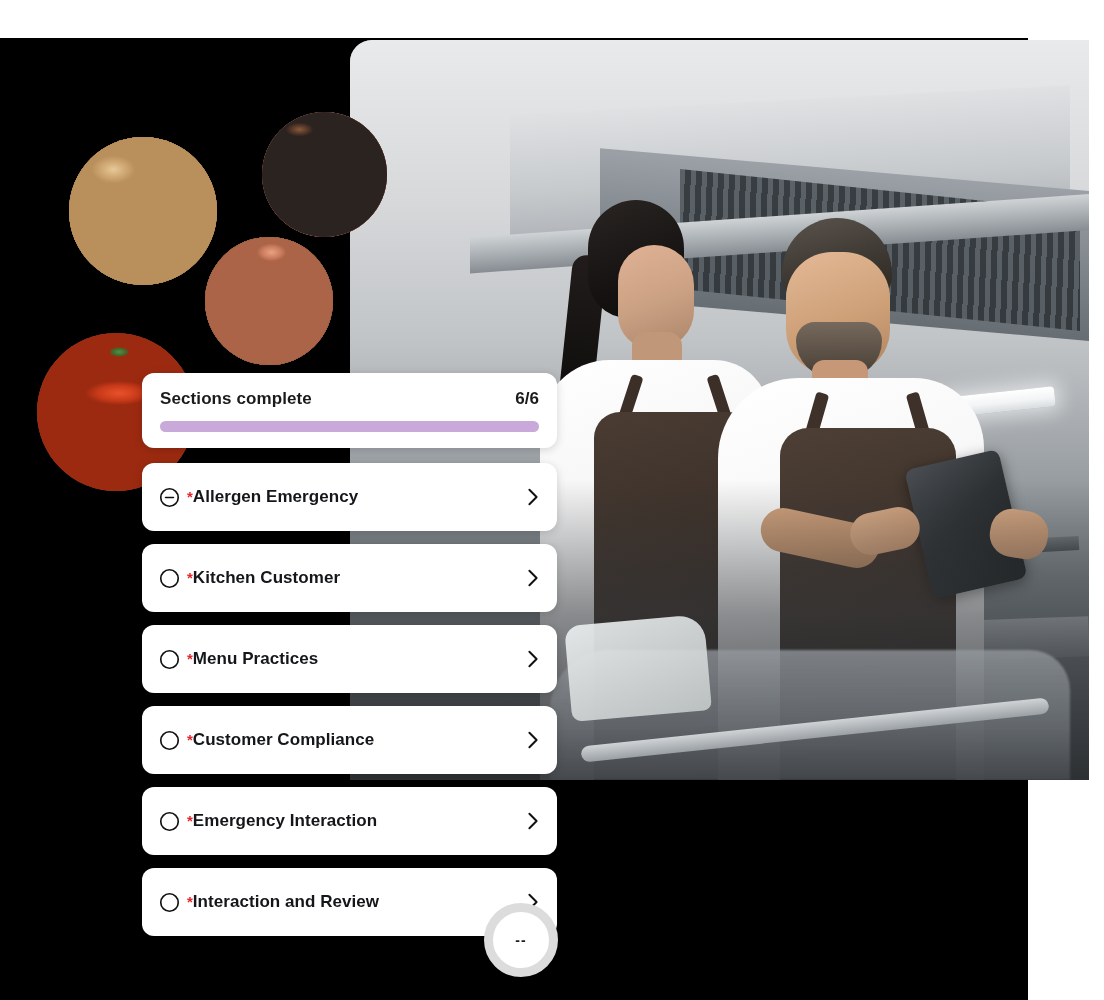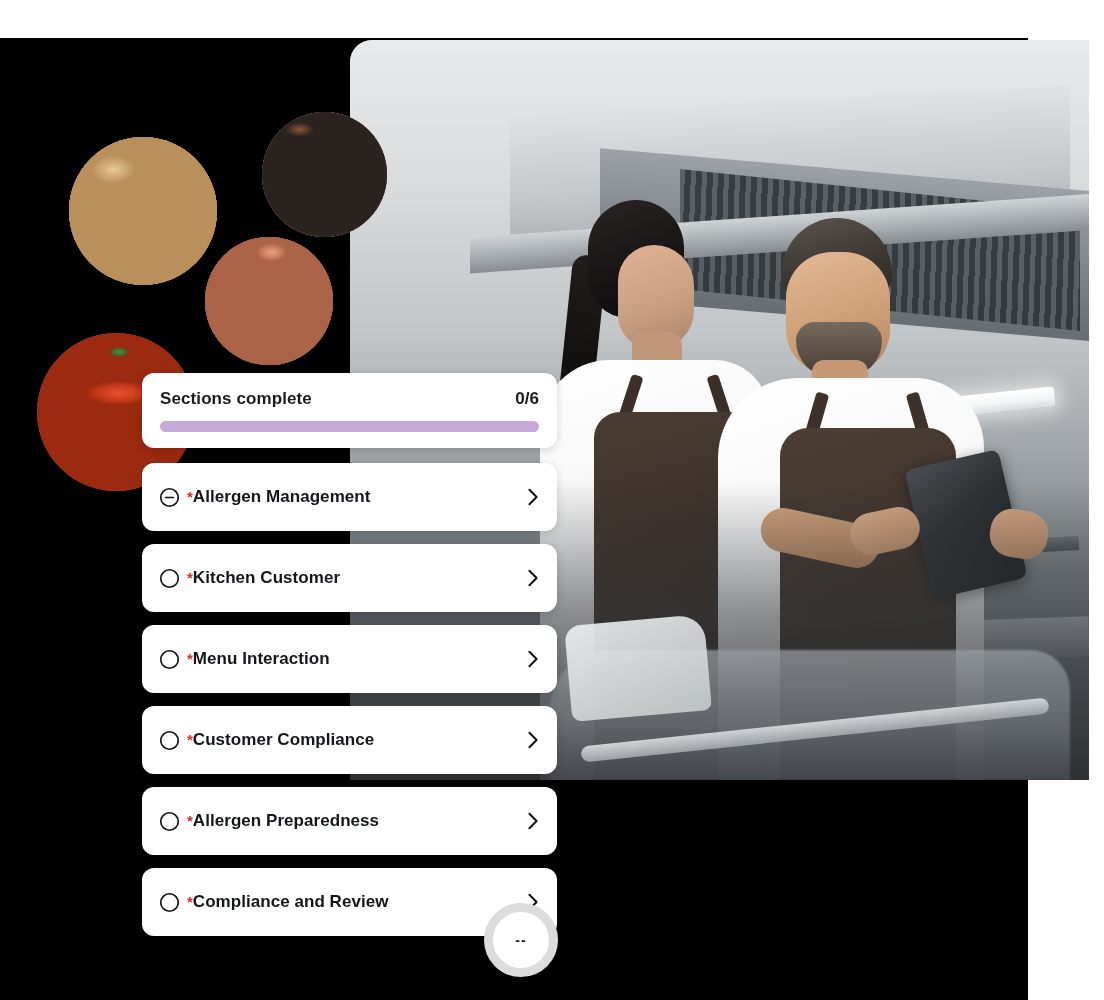--- a/index.html
+++ b/index.html
@@ -450,37 +450,37 @@
   </div>
   <div class="food-circle fc-lobster">
     <div class="inner"></div>
   </div>
 
   <div class="panel">
 
     <div class="progress-card">
       <div class="progress-top">
         <span class="progress-label">Sections complete</span>
-        <span class="progress-count">0/6</span>
+        <span class="progress-count">6/6</span>
       </div>
       <div class="progress-track" style="background: rgb(201, 168, 218);">
         <div class="progress-fill" style="width: 0%; background: rgb(123, 63, 160);"></div>
       </div>
     </div>
 
     <div class="section-list">
 
       <div class="section-card">
         <svg class="status-icon" viewBox="0 0 24 24">
           <circle cx="12" cy="12" r="10" fill="none" stroke="#111111" stroke-width="1.9"></circle>
           <line x1="7.5" y1="12" x2="16.5" y2="12" stroke="#111111" stroke-width="1.9" stroke-linecap="round"></line>
         </svg>
         <span class="sec-text">
           <span class="req-star" style="color: rgb(232, 36, 43);">*</span>
-          <span class="sec-title">Allergen Management</span>
+          <span class="sec-title">Allergen Emergency</span>
         </span>
         <svg class="chev" viewBox="0 0 12 20">
           <polyline points="2,2 10,10 2,18" fill="none" stroke="#111111" stroke-width="2.2" stroke-linecap="round" stroke-linejoin="round"></polyline>
         </svg>
       </div>
 
       <div class="section-card">
         <svg class="status-icon" viewBox="0 0 24 24">
           <circle cx="12" cy="12" r="10" fill="none" stroke="#111111" stroke-width="1.9"></circle>
         </svg>
@@ -492,21 +492,21 @@
           <polyline points="2,2 10,10 2,18" fill="none" stroke="#111111" stroke-width="2.2" stroke-linecap="round" stroke-linejoin="round"></polyline>
         </svg>
       </div>
 
       <div class="section-card">
         <svg class="status-icon" viewBox="0 0 24 24">
           <circle cx="12" cy="12" r="10" fill="none" stroke="#111111" stroke-width="1.9"></circle>
         </svg>
         <span class="sec-text">
           <span class="req-star" style="color: rgb(232, 36, 43);">*</span>
-          <span class="sec-title">Menu Interaction</span>
+          <span class="sec-title">Menu Practices</span>
         </span>
         <svg class="chev" viewBox="0 0 12 20">
           <polyline points="2,2 10,10 2,18" fill="none" stroke="#111111" stroke-width="2.2" stroke-linecap="round" stroke-linejoin="round"></polyline>
         </svg>
       </div>
 
       <div class="section-card">
         <svg class="status-icon" viewBox="0 0 24 24">
           <circle cx="12" cy="12" r="10" fill="none" stroke="#111111" stroke-width="1.9"></circle>
         </svg>
@@ -518,34 +518,34 @@
           <polyline points="2,2 10,10 2,18" fill="none" stroke="#111111" stroke-width="2.2" stroke-linecap="round" stroke-linejoin="round"></polyline>
         </svg>
       </div>
 
       <div class="section-card">
         <svg class="status-icon" viewBox="0 0 24 24">
           <circle cx="12" cy="12" r="10" fill="none" stroke="#111111" stroke-width="1.9"></circle>
         </svg>
         <span class="sec-text">
           <span class="req-star" style="color: rgb(232, 36, 43);">*</span>
-          <span class="sec-title">Allergen Preparedness</span>
+          <span class="sec-title">Emergency Interaction</span>
         </span>
         <svg class="chev" viewBox="0 0 12 20">
           <polyline points="2,2 10,10 2,18" fill="none" stroke="#111111" stroke-width="2.2" stroke-linecap="round" stroke-linejoin="round"></polyline>
         </svg>
       </div>
 
       <div class="section-card">
         <svg class="status-icon" viewBox="0 0 24 24">
           <circle cx="12" cy="12" r="10" fill="none" stroke="#111111" stroke-width="1.9"></circle>
         </svg>
         <span class="sec-text">
           <span class="req-star" style="color: rgb(232, 36, 43);">*</span>
-          <span class="sec-title">Compliance and Review</span>
+          <span class="sec-title">Interaction and Review</span>
         </span>
         <svg class="chev" viewBox="0 0 12 20">
           <polyline points="2,2 10,10 2,18" fill="none" stroke="#111111" stroke-width="2.2" stroke-linecap="round" stroke-linejoin="round"></polyline>
         </svg>
       </div>
 
     </div>
   </div>
 
   <div class="circle-indicator" style="border-color: rgb(220, 220, 220);">

